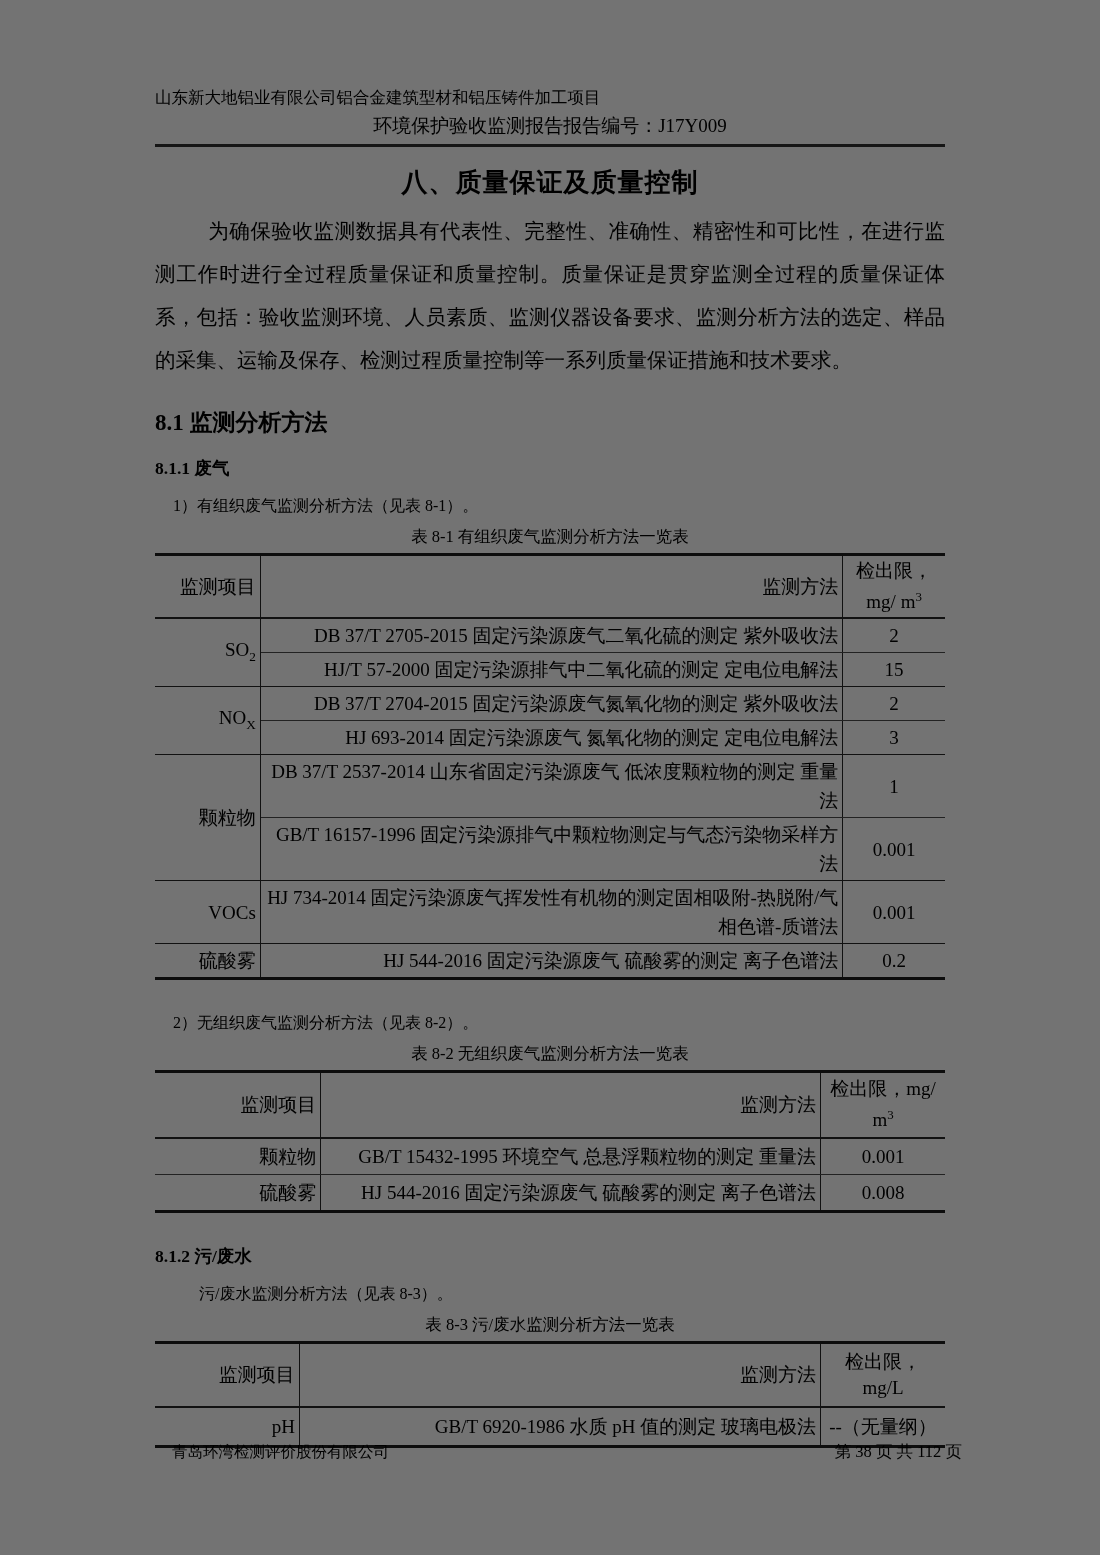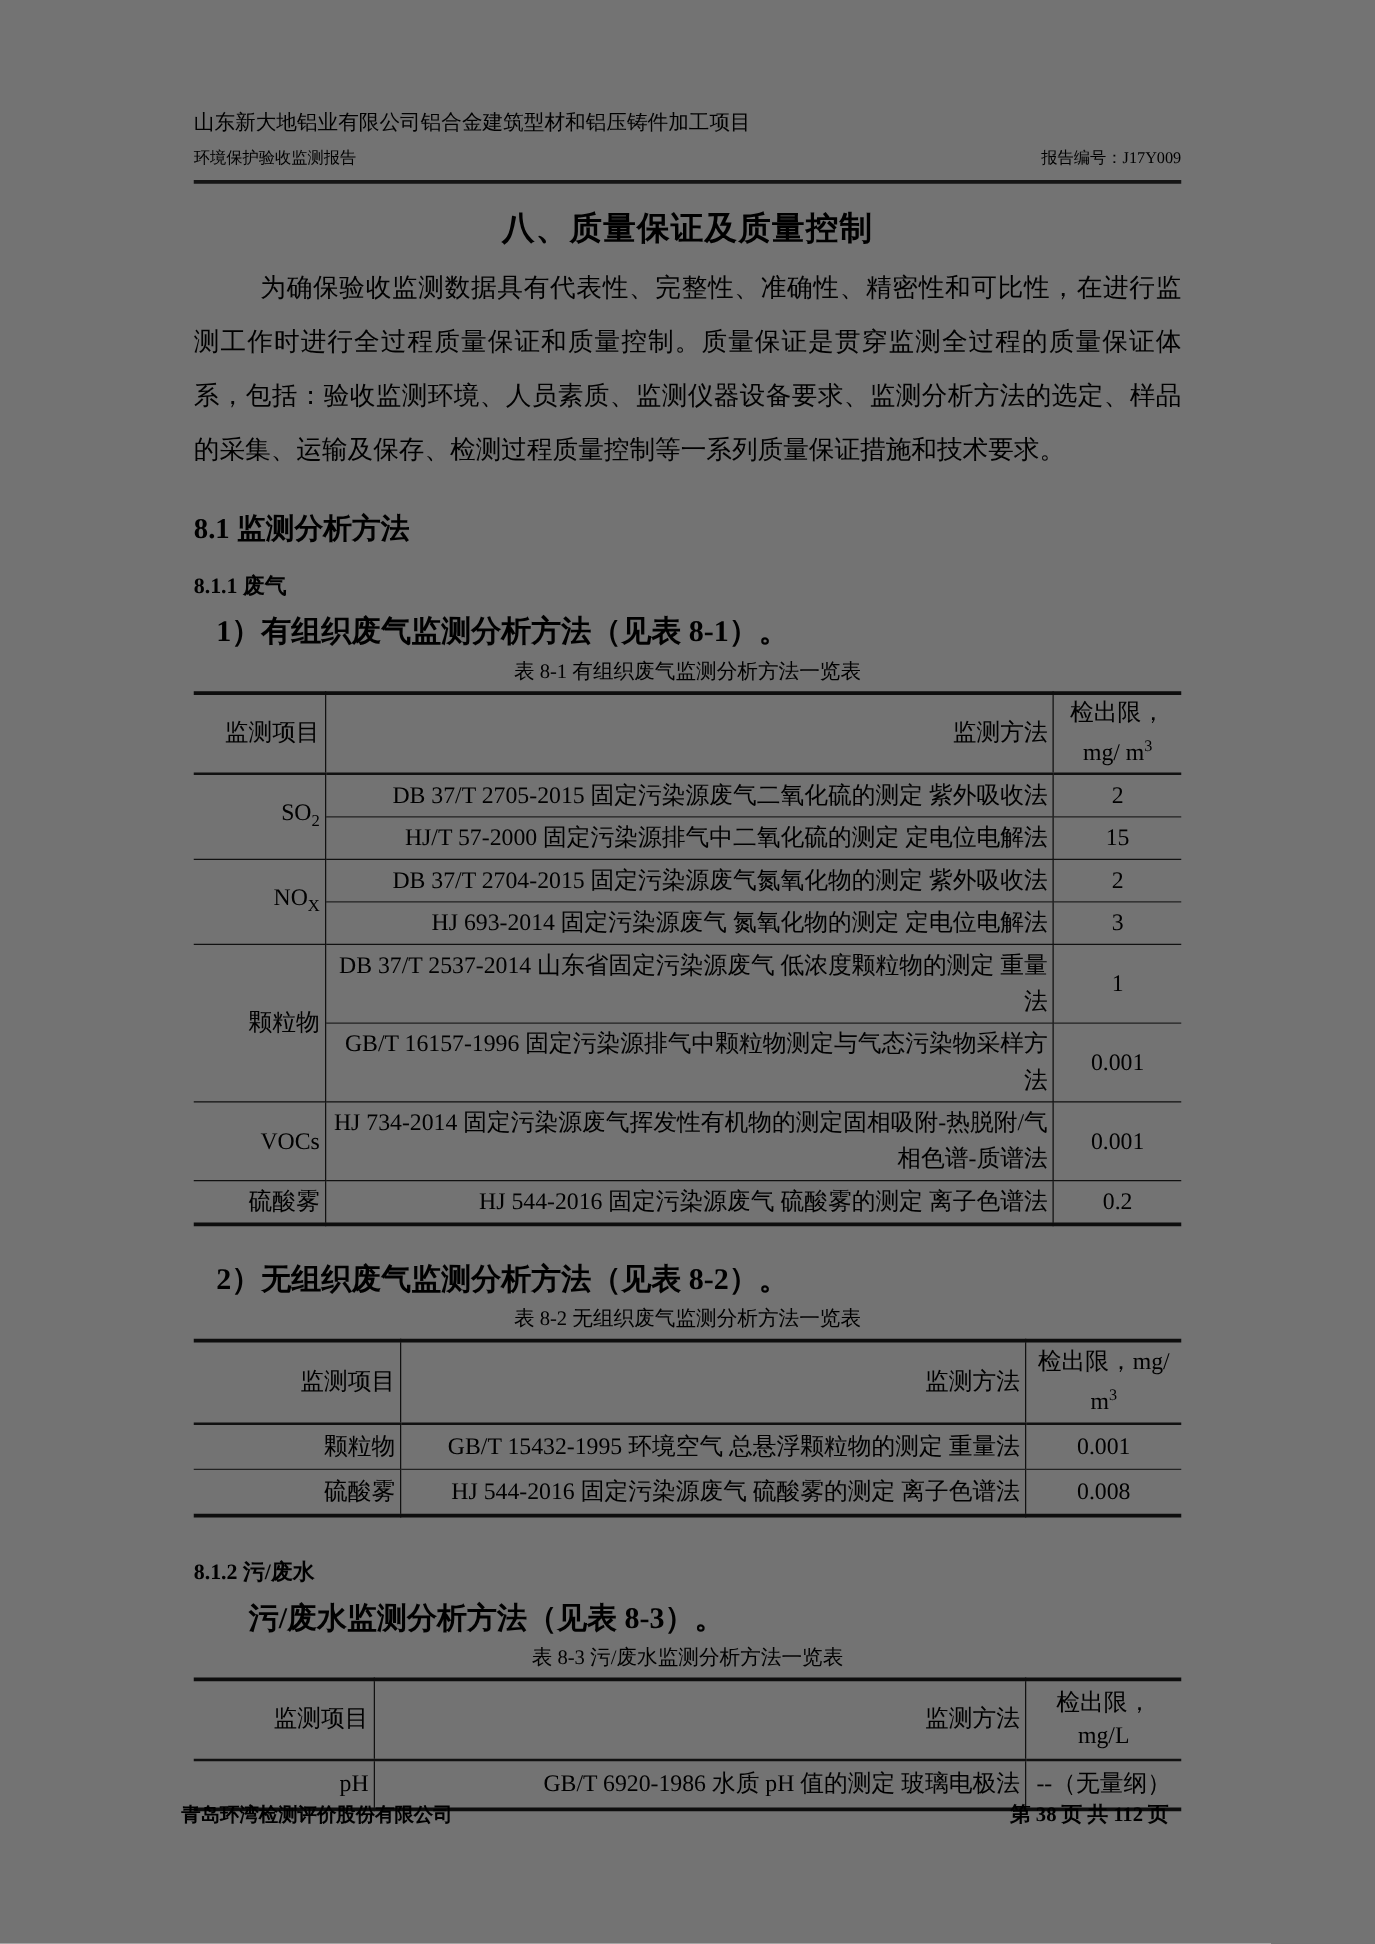--- a/index.html
+++ b/index.html
@@ -5,27 +5,27 @@
   html,body{margin:0;padding:0;background:#e8e8e8;}
   .page{
     width:1100px;height:1555px;background:#737373;position:relative;
     font-family:"Liberation Serif","DejaVu Serif",serif;color:#000;overflow:hidden;
     margin:0 auto;
   }
   .content{width:790px;margin-left:155px;padding-top:84px;}
   
   .doc-header{border-bottom:3px solid #161616;padding-bottom:4px;}
   .dh-line1{font-size:16.5px;line-height:28px;}
-  .dh-line2{display:flex;justify-content:space-between;font-size:13px;line-height:28px;}
+  .dh-line2{display:flex;justify-content:center;font-size:19px;line-height:28px;}
   
   .chapter-title{font-size:26px;font-weight:bold;text-align:center;margin:18px 0 10px 0;letter-spacing:1px;}
   .intro{font-size:20.5px;line-height:43px;text-align:justify;text-indent:2.6em;margin:2px 0 0 0;}
   .h2{font-size:23px;font-weight:bold;margin:26px 0 0 0;line-height:30px;}
   .h3{font-size:17.5px;font-weight:bold;margin:17px 0 0 0;line-height:26px;}
-  .lead{font-size:24px;margin:9px 0 0 0;line-height:32px;text-indent:18px;font-weight:bold;}
+  .lead{font-size:16px;margin:9px 0 0 0;line-height:32px;text-indent:18px;}
   .lead.ind2{text-indent:44px;}
   .tbl-caption{font-size:16.5px;text-align:center;margin:2px 0 3px 0;line-height:26px;}
   
   table{border-collapse:collapse;width:100%;table-layout:fixed;
         border-top:3.2px solid #0d0d0d;border-bottom:3.2px solid #0d0d0d;}
   th,td{font-weight:normal;text-align:center;vertical-align:middle;padding:2px 4px;
         font-size:19px;line-height:29px;}
   th{line-height:26px;}
   .v-r{border-right:1.5px solid #111;text-align:right;}
   thead th{border-bottom:2px solid #111;}
@@ -39,22 +39,22 @@
   .t1 .col-item{width:12.7%;} .t1 .col-method{width:75%;} .t1 .col-limit{width:12.3%;}
   .t1 thead tr{height:56px;} .t1 .r1{height:33px;}
   
   .t2 .col-item{width:20.6%;} .t2 .col-method{width:64.2%;} .t2 .col-limit{width:15.2%;}
   .t2 thead tr{height:66px;} .t2 tbody tr{height:37px;}
   .t2 tbody td{border-bottom:1px solid #222;}
   
   .t3 .col-item{width:17.8%;} .t3 .col-method{width:67%;} .t3 .col-limit{width:15.2%;}
   .t3 thead tr{height:64px;} .t3 tbody tr{height:40px;}
   
-  .doc-footer{position:absolute;left:145px;width:790px;top:1441px;
-    display:flex;justify-content:space-between;align-items:flex-end;font-weight:bold;}
+  .doc-footer{position:absolute;left:172px;width:790px;top:1441px;
+    display:flex;justify-content:space-between;align-items:flex-end;}
   .df-left{font-size:15.5px;}
   .df-right{font-size:16.5px;}
 </style>
 </head>
 <body>
 
 <div class="page">
   <div class="content">
 
     <div class="doc-header">

